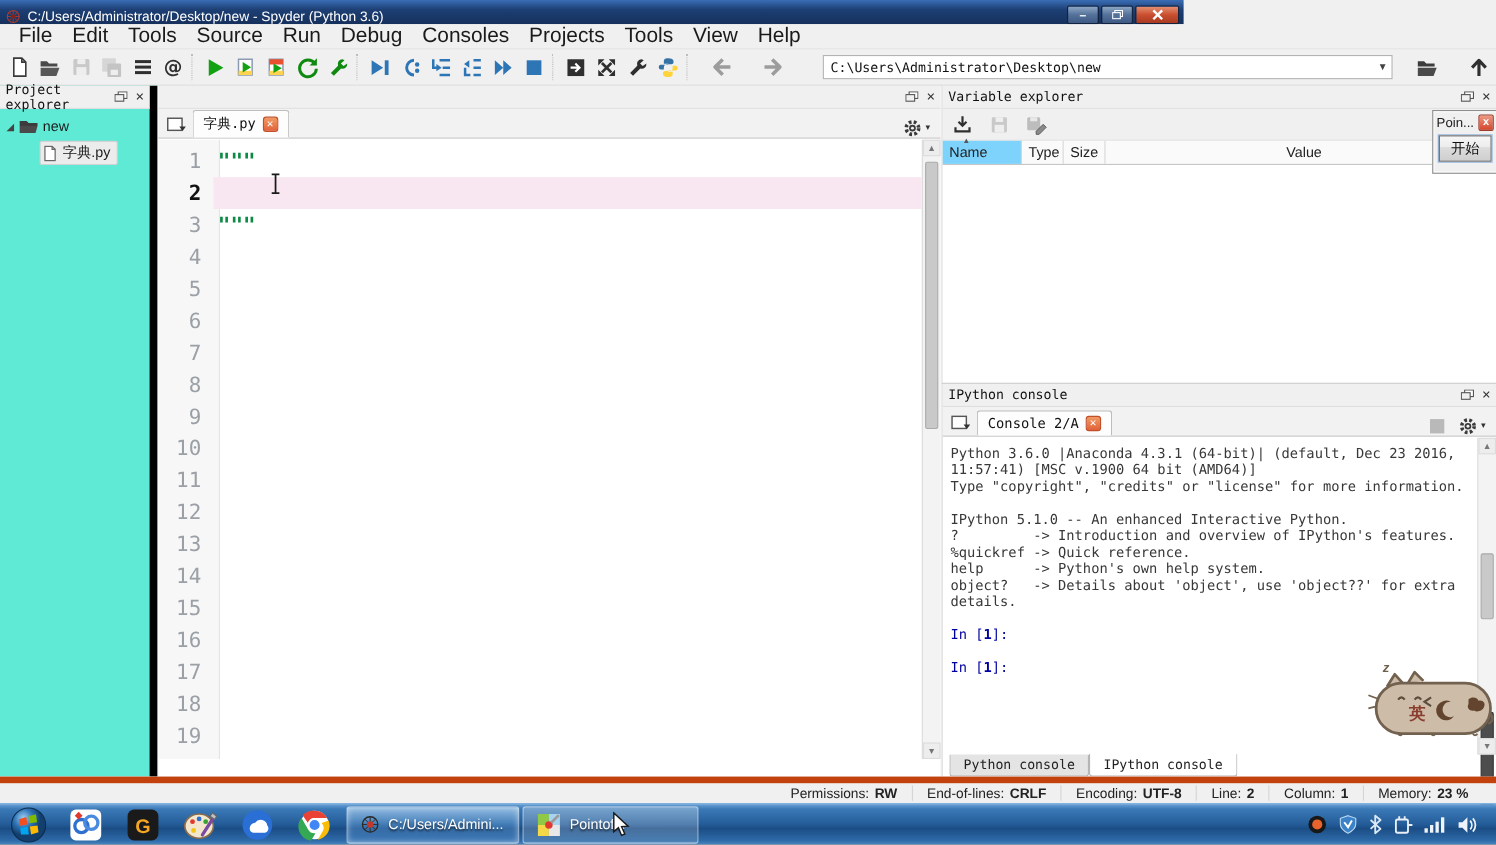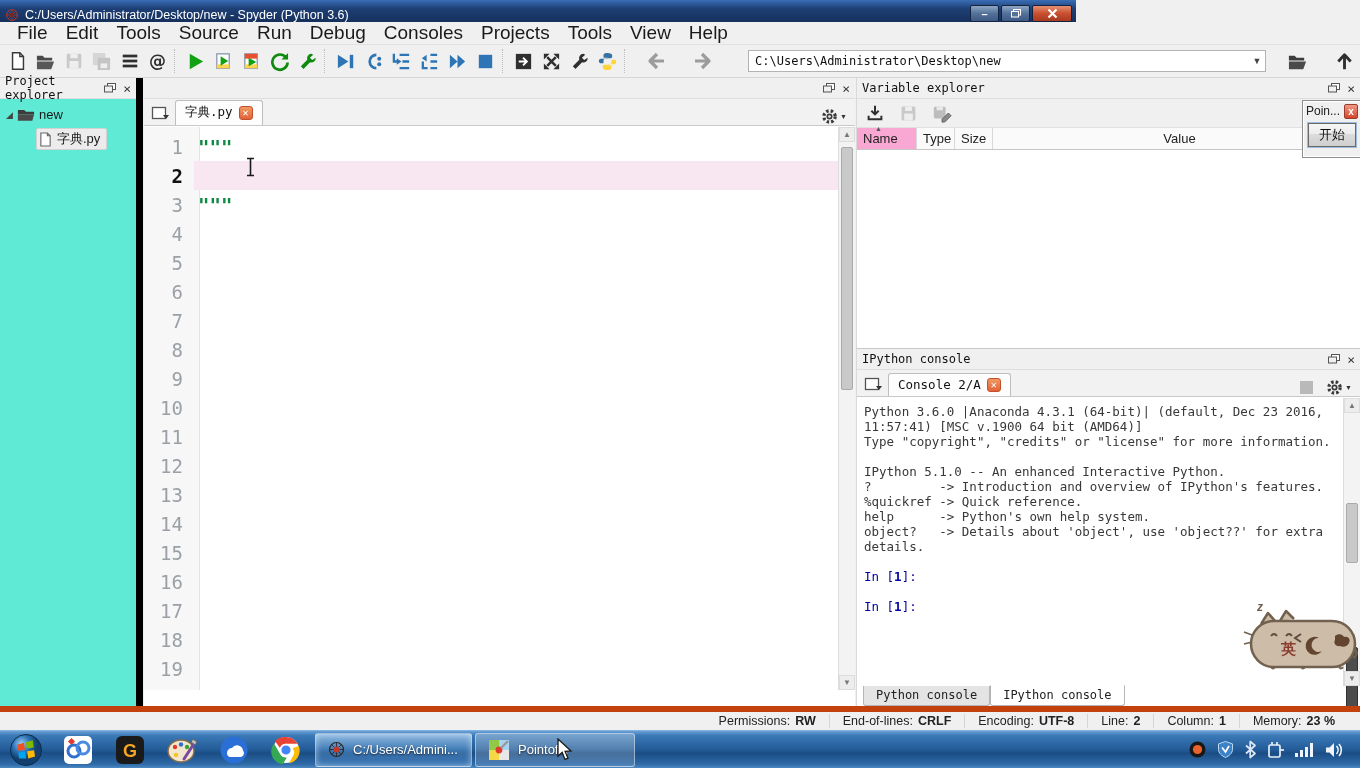--- a/index.html
+++ b/index.html
@@ -487,21 +487,21 @@
           <rect x="7" y="3" width="8" height="5" fill="#eee"></rect>
           <rect x="6" y="11" width="10" height="8" fill="#eee"></rect>
         </svg>
       <svg width="20" height="20" viewBox="0 0 22 22">
           <rect x="2" y="4" width="13" height="13" rx="1.5" fill="#bdbdbd"></rect>
           <rect x="5" y="4" width="7" height="4" fill="#e8e8e8"></rect>
           <path d="M11 18l7-7 3 3-7 7h-3z" fill="#8a8a8a" stroke="#5e5e5e"></path>
         </svg>
     </div>
     <div class="vhead">
-      <div class="col" style="width:60px;background:#f9a8d4">
+      <div class="col" style="width:72px;background:#7dd3fc">
         <span style="position:absolute;top:-3px;left:18px;font-size:7px;color:#555">▲</span>
         <span>Name</span>
       </div>
       <div class="col" style="width:38px">
           <span>Type</span>
         </div>
       <div class="col" style="width:38px">
           <span>Size</span>
         </div>
       <div class="col" style="flex:1;border-right:none;justify-content:center">

